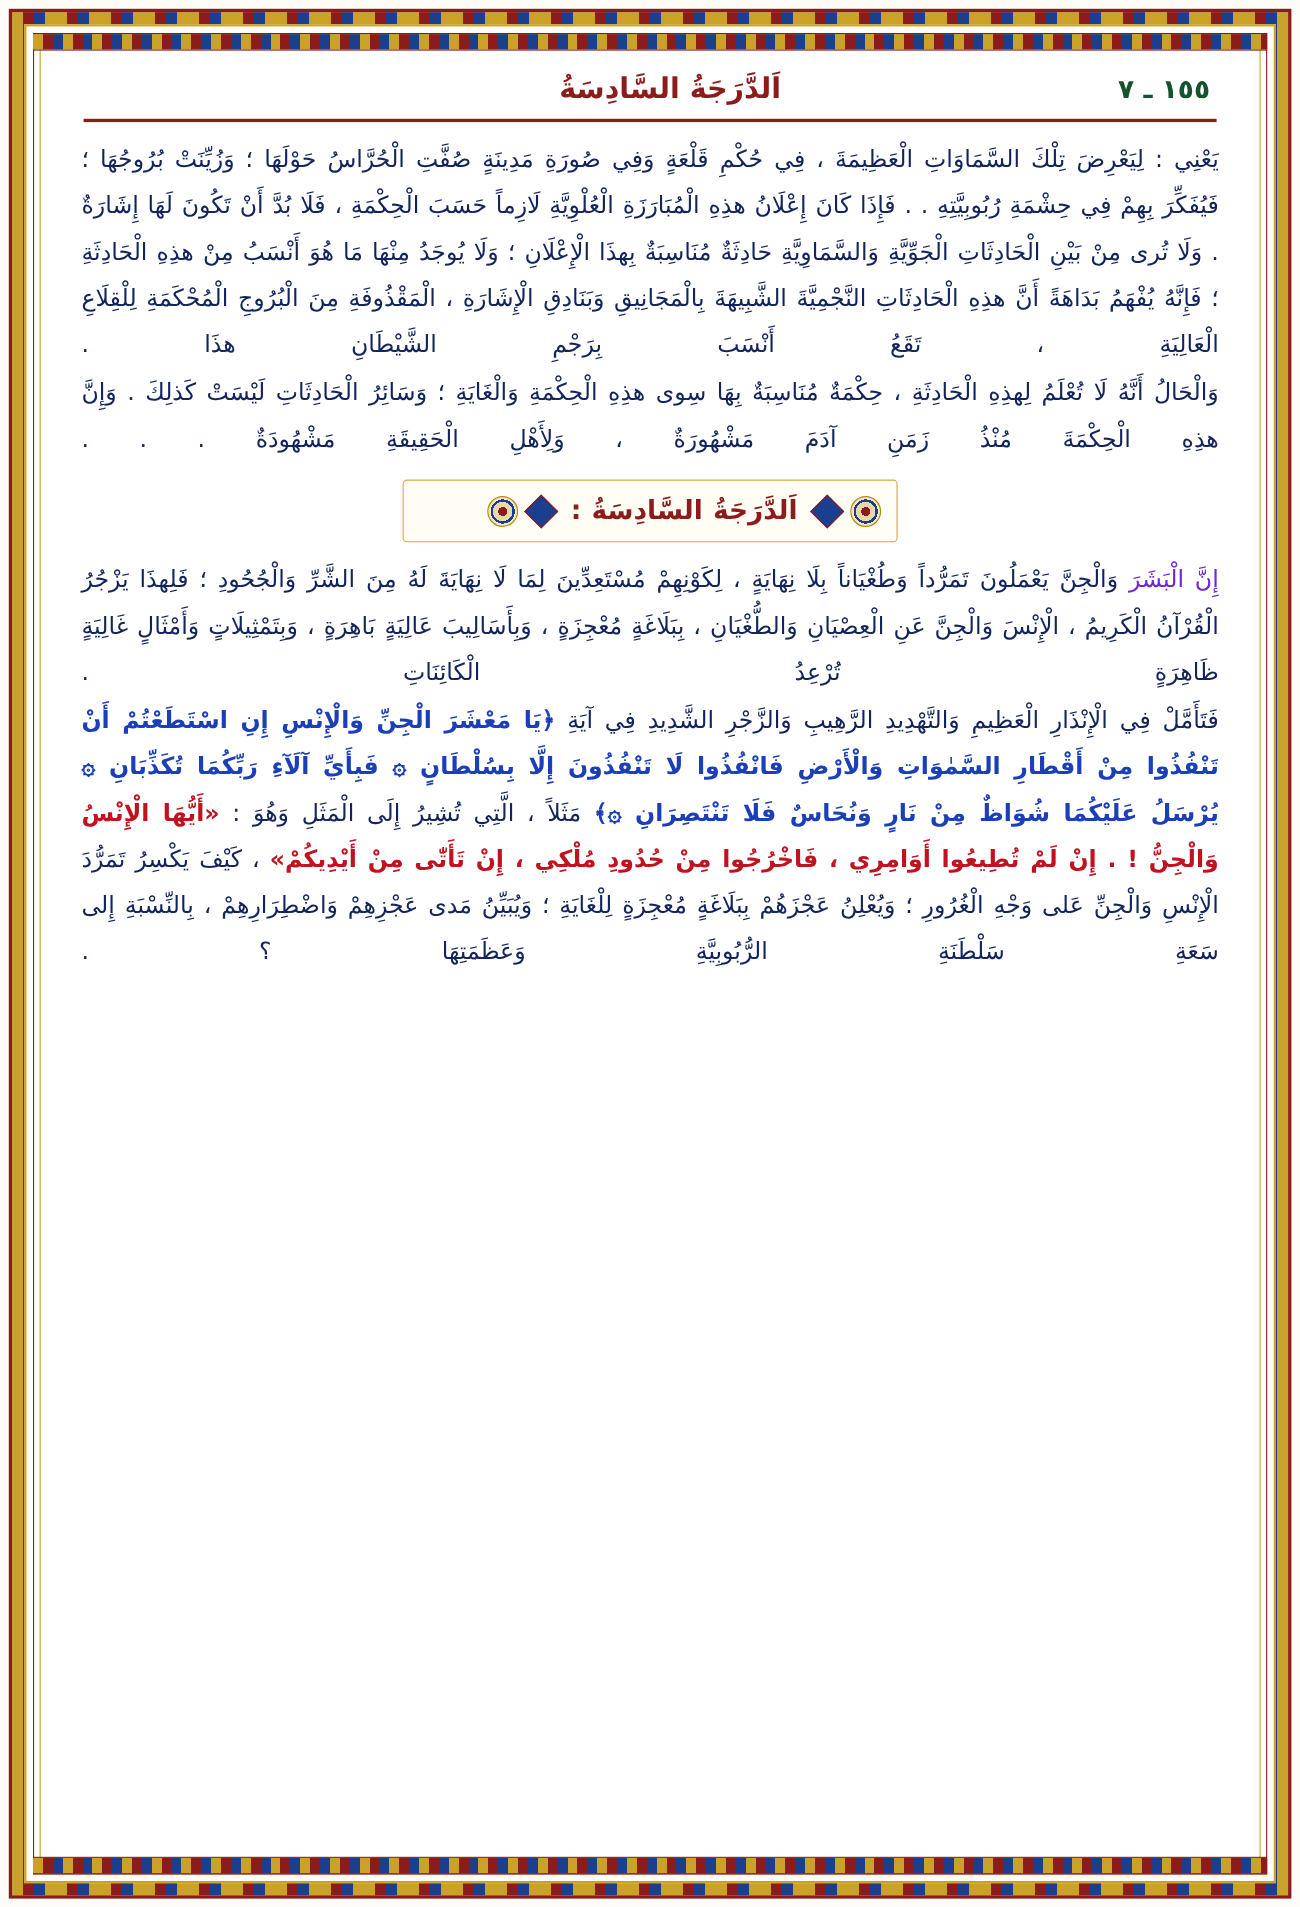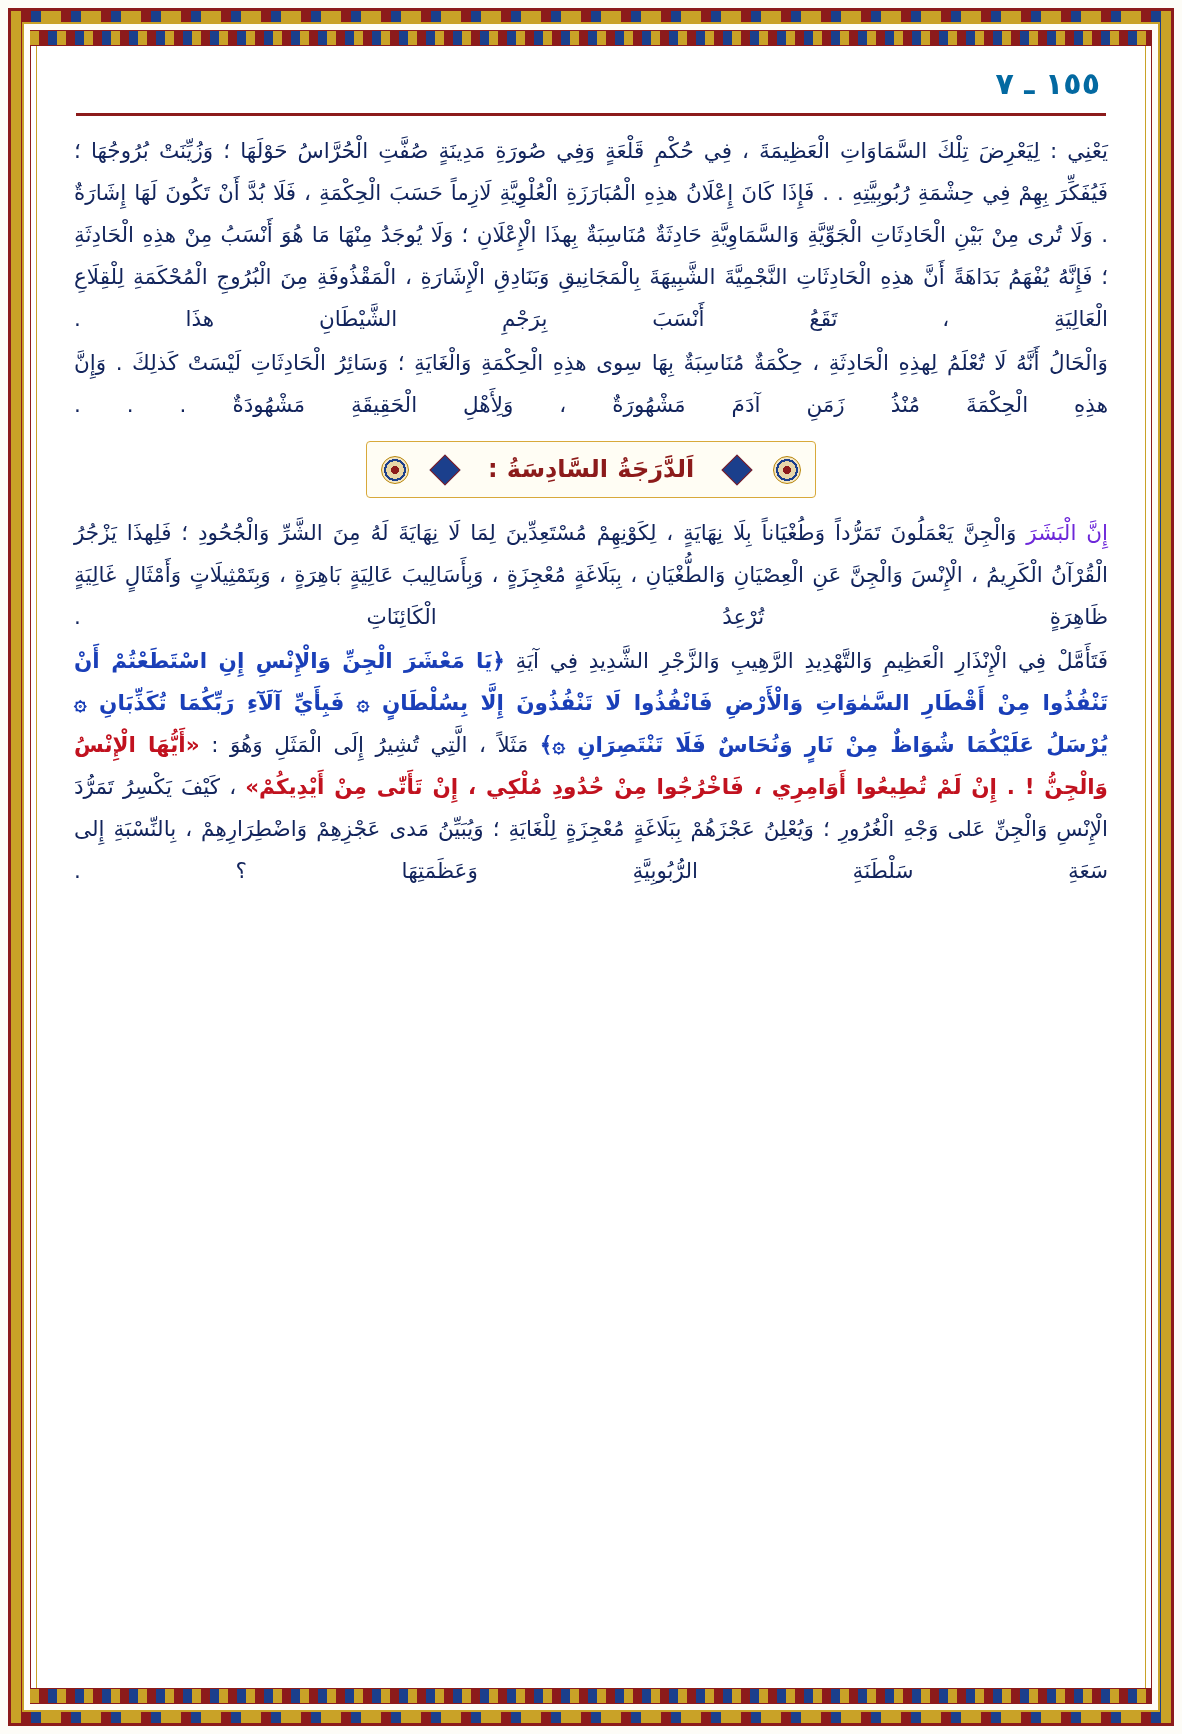--- a/index.html
+++ b/index.html
@@ -66,22 +66,22 @@
 
   
   .header {
     display: flex;
     flex-direction: row;
     align-items: baseline;
     justify-content: space-between;
     padding: 0 8px 6px 8px;
   }
   .page-number {
-    color: #0369a1;
-    font-size: 30px;
+    color: #14532d;
+    font-size: 24px;
     font-weight: bold;
     letter-spacing: 1px;
     direction: ltr;
     unicode-bidi: isolate;
   }
   .header-title {
     color: #8c1b1b;
     font-size: 26px;
     font-weight: bold;
     flex: 1;
@@ -115,21 +115,21 @@
   
   .section-heading {
     margin: 16px 0 14px 0;
     display: flex;
     justify-content: center;
     align-items: center;
   }
   .ornament-box {
     display: inline-flex;
     align-items: center;
-    justify-content: space-between;
+    justify-content: flex-start;
     gap: 10px;
     border: 1.5px solid #d8a93a;
     border-radius: 4px;
     background: #fffdf4;
     padding: 4px 14px;
     min-width: 420px;
   }
   .orn {
     display: inline-block;
     width: 26px; height: 26px;
@@ -199,20 +199,21 @@
 
   <div class="frame-outer"></div>
   <div class="frame-mid"></div>
   <div class="frame-inner"></div>
   <div class="frame-inner2"></div>
 
   <div class="content">
 
     <div class="header">
       <div class="page-number">١٥٥ ـ ٧</div>
+      <div class="header-title">اَلدَّرَجَةُ السَّادِسَةُ</div>
       <div class="header-spacer"></div>
     </div>
     <div class="header-rule"></div>
 
     <div class="body-text">
 
 
       <p>
         <span>يَعْنِي : لِيَعْرِضَ تِلْكَ السَّمَاوَاتِ الْعَظِيمَةَ ، فِي حُكْمِ قَلْعَةٍ وَفِي صُورَةِ مَدِينَةٍ صُفَّتِ الْحُرَّاسُ حَوْلَهَا ؛ وَزُيِّنَتْ بُرُوجُهَا ؛ فَيُفَكِّرَ بِهِمْ فِي حِشْمَةِ رُبُوبِيَّتِهِ . .</span>
         <span>فَإِذَا كَانَ إِعْلَانُ هذِهِ الْمُبَارَزَةِ الْعُلْوِيَّةِ لَازِماً حَسَبَ الْحِكْمَةِ ، فَلَا بُدَّ أَنْ تَكُونَ لَهَا إِشَارَةٌ . وَلَا تُرى مِنْ بَيْنِ الْحَادِثَاتِ الْجَوِّيَّةِ وَالسَّمَاوِيَّةِ حَادِثَةٌ مُنَاسِبَةٌ بِهذَا الْإِعْلَانِ ؛ وَلَا يُوجَدُ مِنْهَا مَا هُوَ أَنْسَبُ مِنْ هذِهِ الْحَادِثَةِ ؛ فَإِنَّهُ يُفْهَمُ بَدَاهَةً أَنَّ هذِهِ الْحَادِثَاتِ النَّجْمِيَّةَ الشَّبِيهَةَ بِالْمَجَانِيقِ وَبَنَادِقِ الْإِشَارَةِ ، الْمَقْذُوفَةِ مِنَ الْبُرُوجِ الْمُحْكَمَةِ لِلْقِلَاعِ الْعَالِيَةِ ، تَقَعُ أَنْسَبَ بِرَجْمِ الشَّيْطَانِ هذَا .</span>

